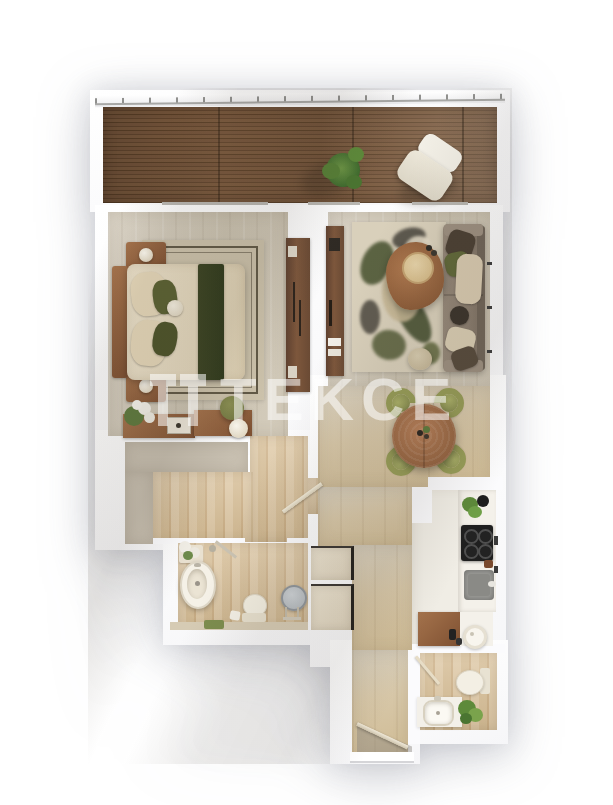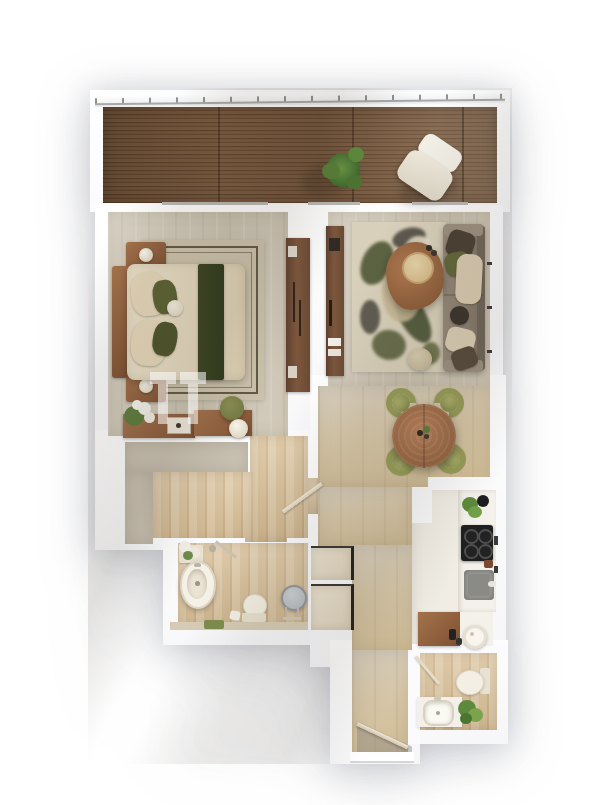--- a/index.html
+++ b/index.html
@@ -289,14 +289,15 @@
     <div class="overlayLight" style="left:88px;top:88px;width:424px;height:676px;"></div>
   </div>
 
   <div class="watermark">
     <div class="wmLogo">
       <div style="left:0;top:2px;width:26px;height:12px;"></div>
       <div style="left:8px;top:14px;width:10px;height:40px;"></div>
       <div style="left:30px;top:2px;width:26px;height:12px;"></div>
       <div style="left:38px;top:14px;width:10px;height:40px;"></div>
     </div>
+    <div class="wmText">TEKCE</div>
   </div>
 </div>
 
 </body></html>

